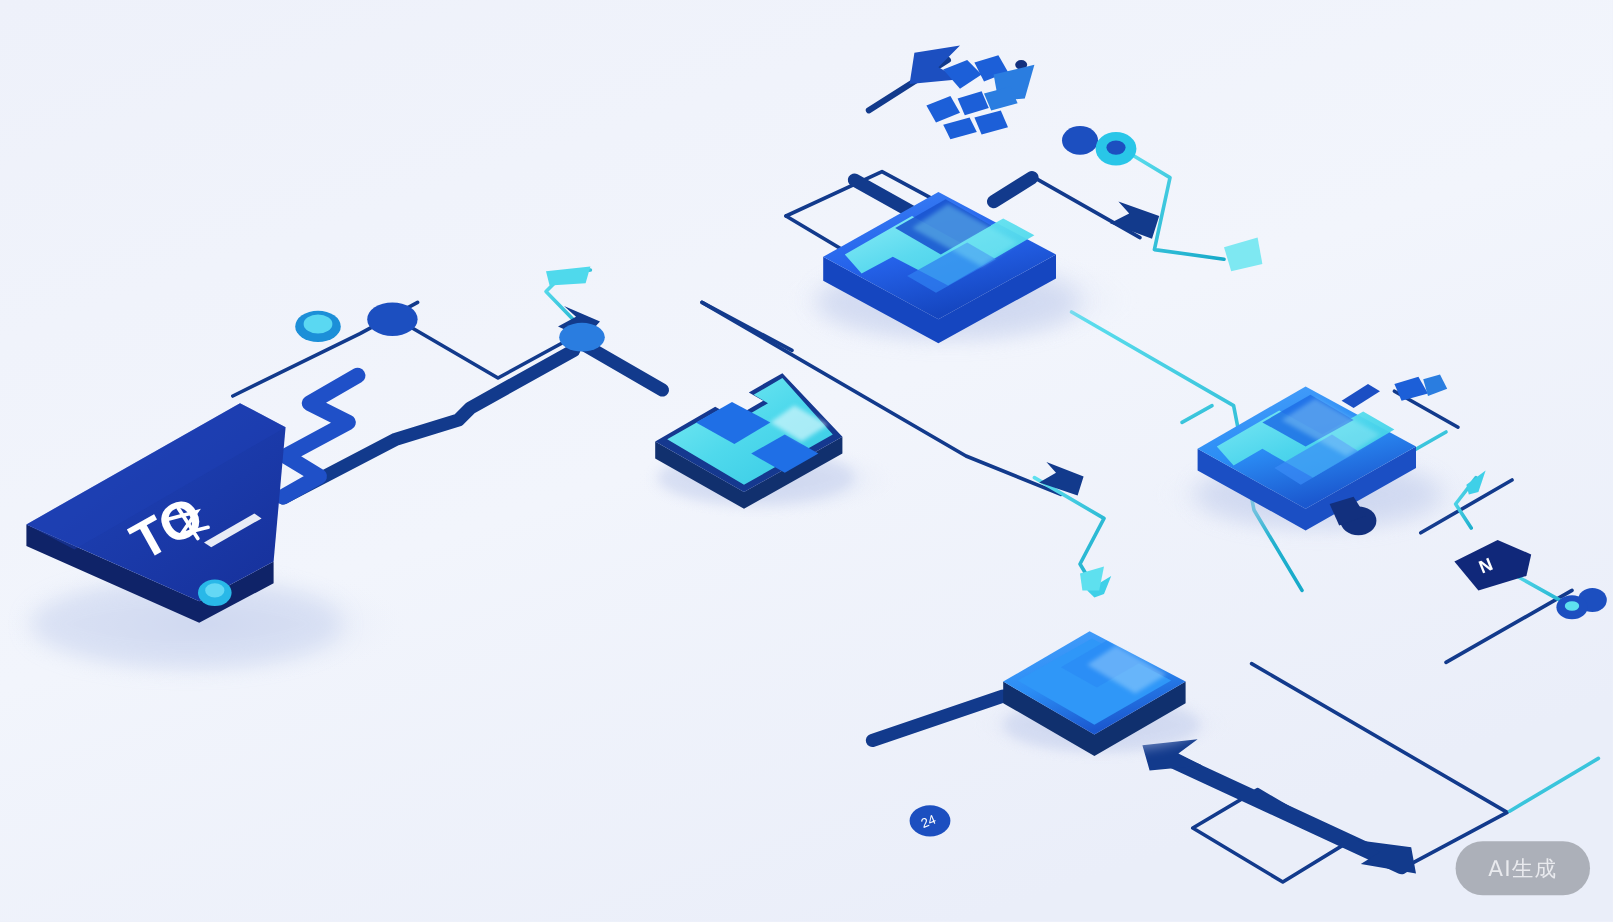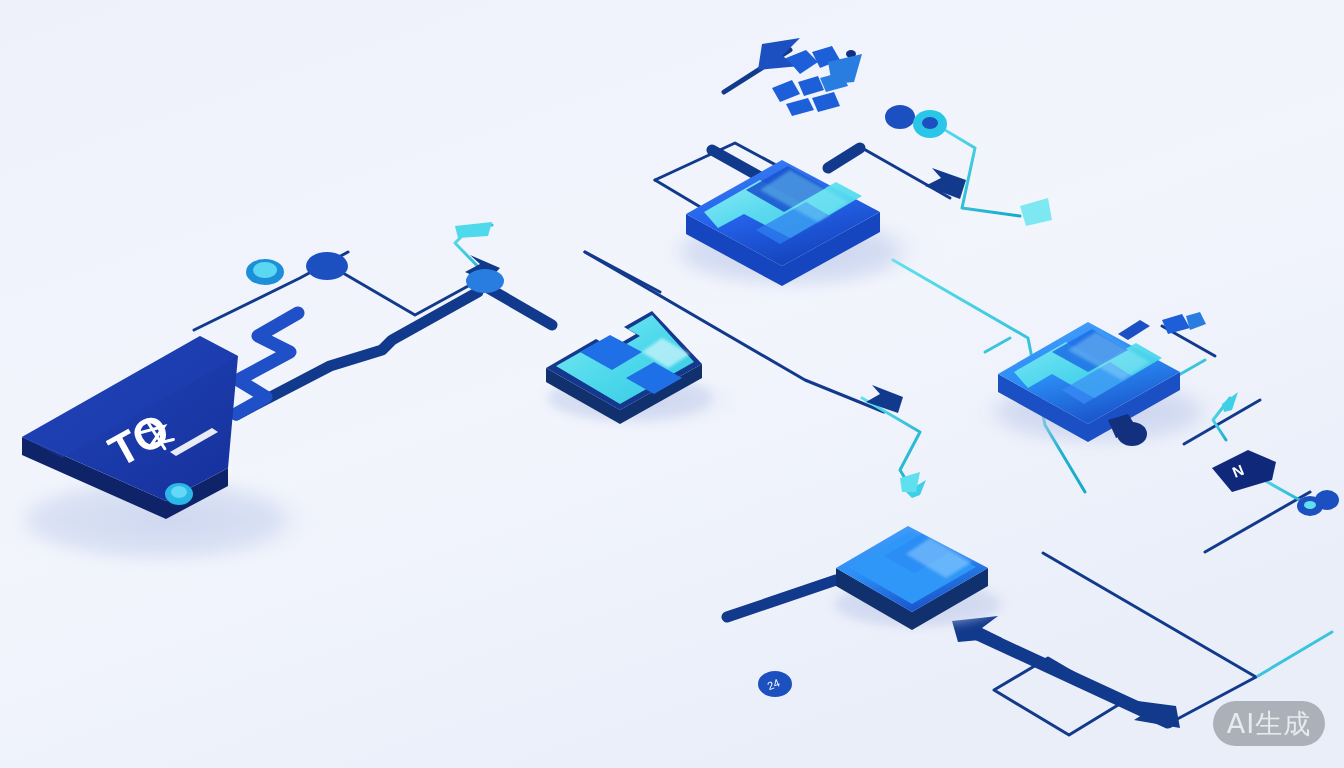--- a/index.html
+++ b/index.html
@@ -9,21 +9,21 @@
     background:#eef1fa;
   }
   #stage{position:relative;width:1344px;height:768px;}
   #art{position:absolute;inset:0;}
   .wm{
     position:absolute;
     display:flex;align-items:center;justify-content:center;
     background:rgba(148,152,160,0.72);
     border-radius:24px;
     color:#e9eaee;
-    font-size:27px;
+    font-size:18px;
     letter-spacing:1px;
     font-family:"DejaVu Sans", sans-serif;
   }
 </style>
 </head>
 <body>
 
 <div id="stage">
 
   <svg id="art" viewBox="0 0 1344 768" width="1344" height="768">

